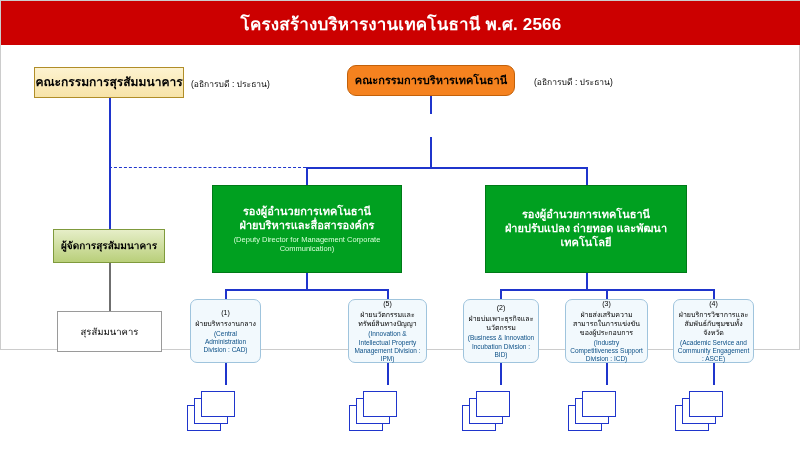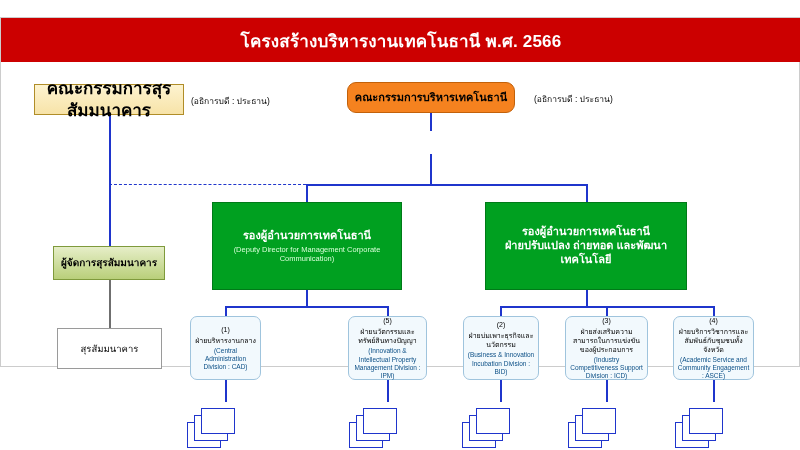--- a/index.html
+++ b/index.html
@@ -13,21 +13,20 @@
     font-family: "Liberation Sans", sans-serif;
     overflow: hidden;
   }
   #root {
     position: relative;
     width: 800px;
     height: 350px;
     border: 1px solid #cccccc;
     box-sizing: border-box;
     background: #ffffff;
-    margin-top: 17px;
   }
 
   
   .title-bar {
     position: absolute;
     left: 0;
     top: 0;
     width: 800px;
     height: 44px;
     background: #cc0000;
@@ -57,21 +56,21 @@
     font-size: 8.5px;
     color: #000000;
     white-space: nowrap;
   }
 
   
   .box-council {
     background: linear-gradient(#fdf3d0, #f7e3a8);
     border: 1px solid #b08d28;
     color: #000000;
-    font-size: 17px;
+    font-size: 12px;
     font-weight: bold;
   }
 
   
   .box-orange {
     background: #f5821f;
     border: 1px solid #c2610a;
     color: #000000;
     font-size: 11px;
     font-weight: bold;
@@ -223,20 +222,21 @@
   <div class="note" style="left:190px; top:76px;">(อธิการบดี : ประธาน)</div>
 
   <div class="box box-orange" style="left:346px; top:64px; width:168px; height:31px;border-radius:9px;">
     <span>คณะกรรมการบริหารเทคโนธานี</span>
   </div>
   <div class="note" style="left:533px; top:74px;">(อธิการบดี : ประธาน)</div>
 
 
   <div class="box box-green" style="left:211px; top:184px; width:190px; height:88px;">
     <span>รองผู้อำนวยการเทคโนธานี</span>
+    <span>ฝ่ายบริหารและสื่อสารองค์กร</span>
     <span class="en">(Deputy Director for Management Corporate Communication)</span>
   </div>
 
   <div class="box box-green" style="left:484px; top:184px; width:202px; height:88px;">
     <span>รองผู้อำนวยการเทคโนธานี</span>
     <span>ฝ่ายปรับแปลง ถ่ายทอด และพัฒนาเทคโนโลยี</span>
   </div>
 
   <div class="box box-white" style="left:56px; top:310px; width:105px; height:41px;">
     <span>สุรสัมมนาคาร</span>

